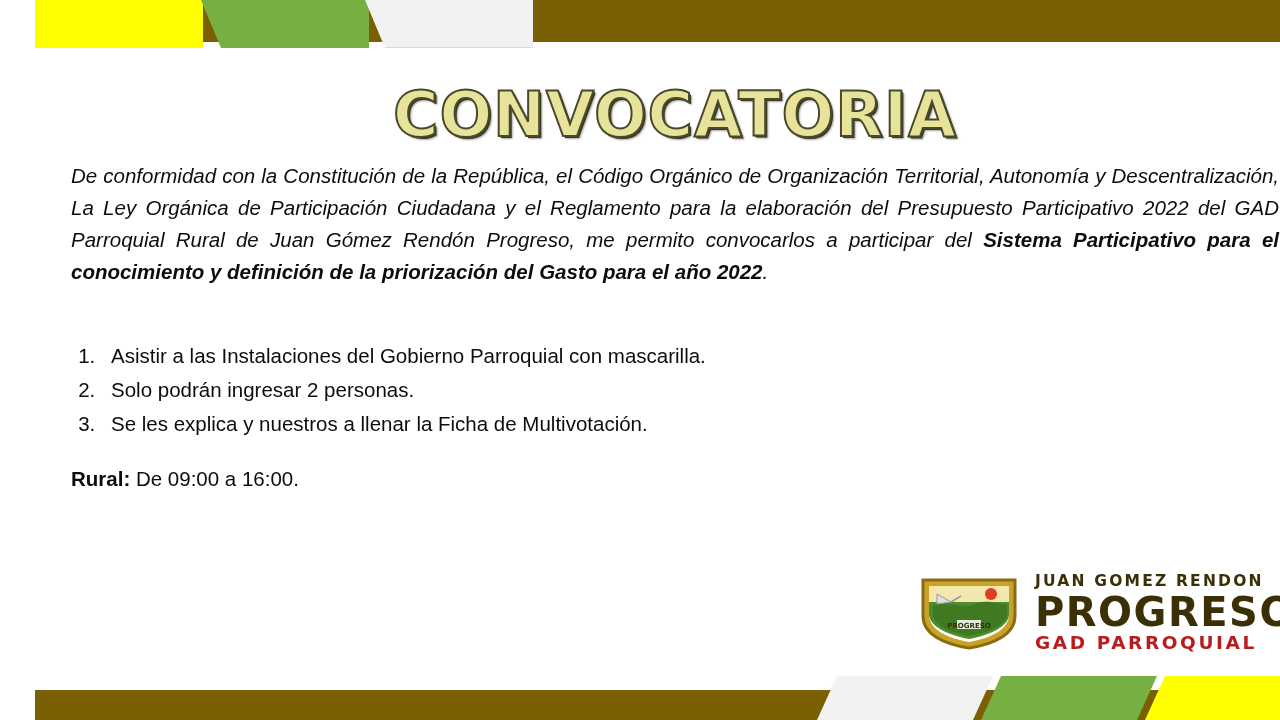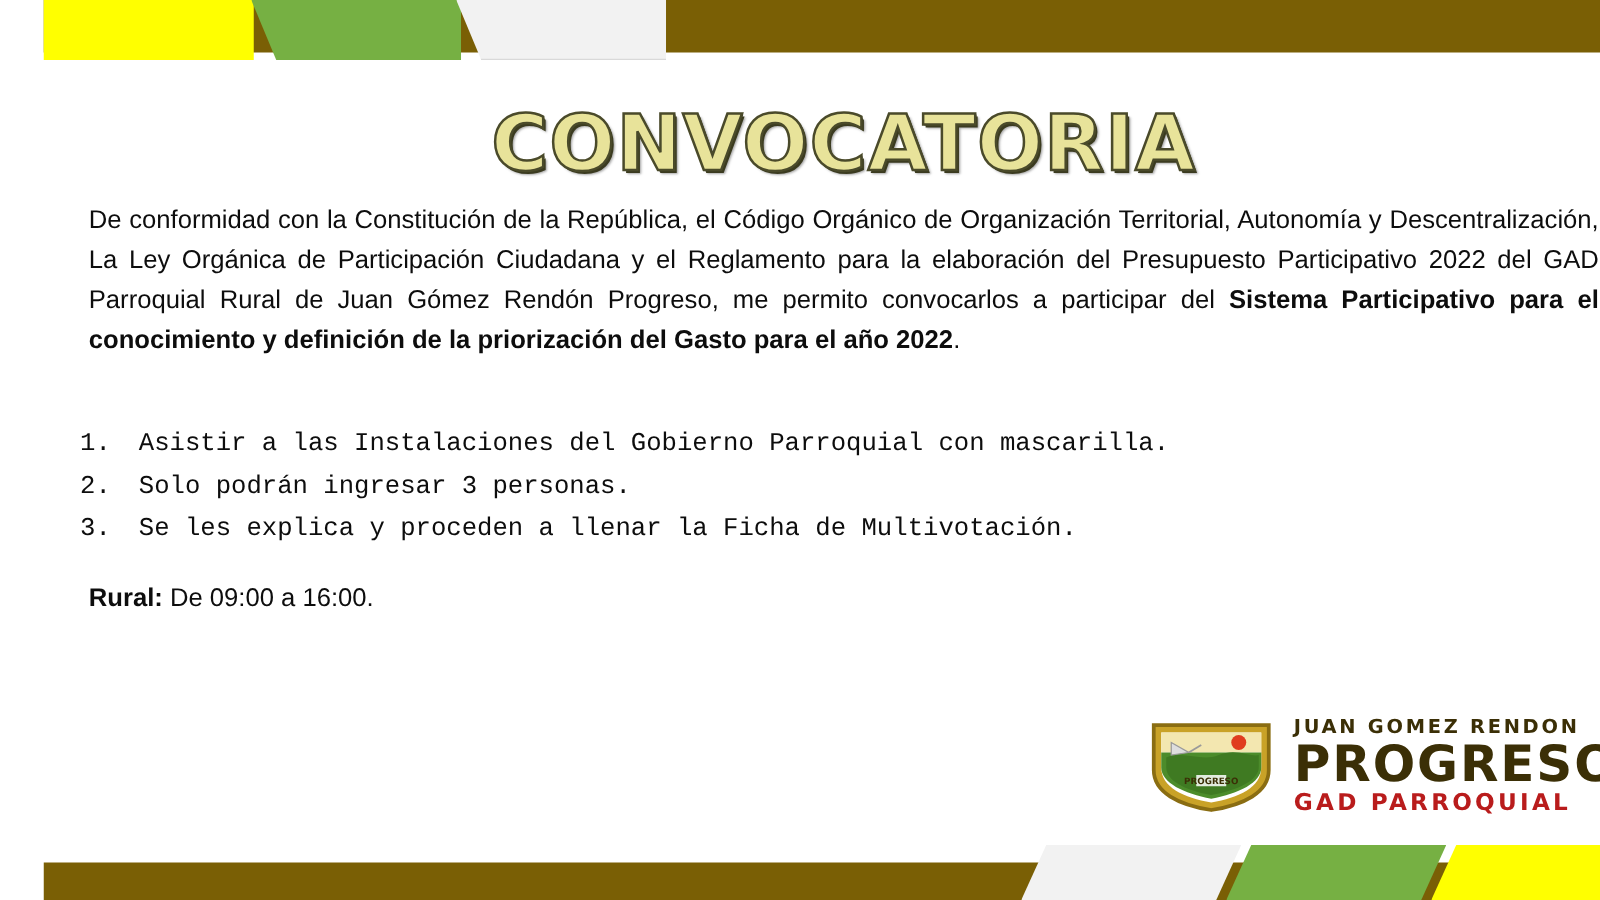--- a/index.html
+++ b/index.html
@@ -114,34 +114,34 @@
     left: 36px;
     width: 1208px;
     color: #0d0d0d;
     font-size: 20.5px;
     line-height: 32px;
   }
   .para {
     text-align: justify;
     text-justify: inter-word;
     margin: 0 0 0 0;
+    font-style: italic;
   }
   .para b { font-weight: bold; }
   .spacer { height: 26px; }
 
   ol.steps {
     margin: 0;
     padding-left: 30px;
     list-style-position: outside;
   }
   ol.steps li {
     margin: 0 0 3px 0;
     padding-left: 10px;
     line-height: 31px;
-    font-family: Liberation Mono, monospace;
   }
 
   .meta {
     margin-top: 24px;
     line-height: 31px;
   }
   .meta .row { white-space: nowrap; }
   .meta .lbl { font-weight: bold; }
 
   
@@ -210,22 +210,22 @@
 
     <p class="para"><span>De conformidad con la Constitución de la República, el Código Orgánico de Organización Territorial, Autonomía y Descentralización, La Ley Orgánica de Participación Ciudadana y el Reglamento para la elaboración del Presupuesto Participativo 2022 del GAD Parroquial Rural de Juan Gómez Rendón Progreso, me permito convocarlos a participar del </span><b>Sistema Participativo para el conocimiento y definición de la priorización del Gasto para el año 2022</b><span>.</span></p>
 
     <div class="spacer"></div>
 
 
     <div class="spacer"></div>
 
     <ol class="steps">
       <li>Asistir a las Instalaciones del Gobierno Parroquial con mascarilla.</li>
-      <li>Solo podrán ingresar 3 personas.</li>
-      <li>Se les explica y proceden a llenar la Ficha de Multivotación.</li>
+      <li>Solo podrán ingresar 2 personas.</li>
+      <li>Se les explica y nuestros a llenar la Ficha de Multivotación.</li>
     </ol>
 
     <div class="meta">
       <div class="row">
         <span class="lbl">Rural:</span>
         <span>De 09:00 a 16:00.</span>
       </div>
     </div>
 
   </div>

